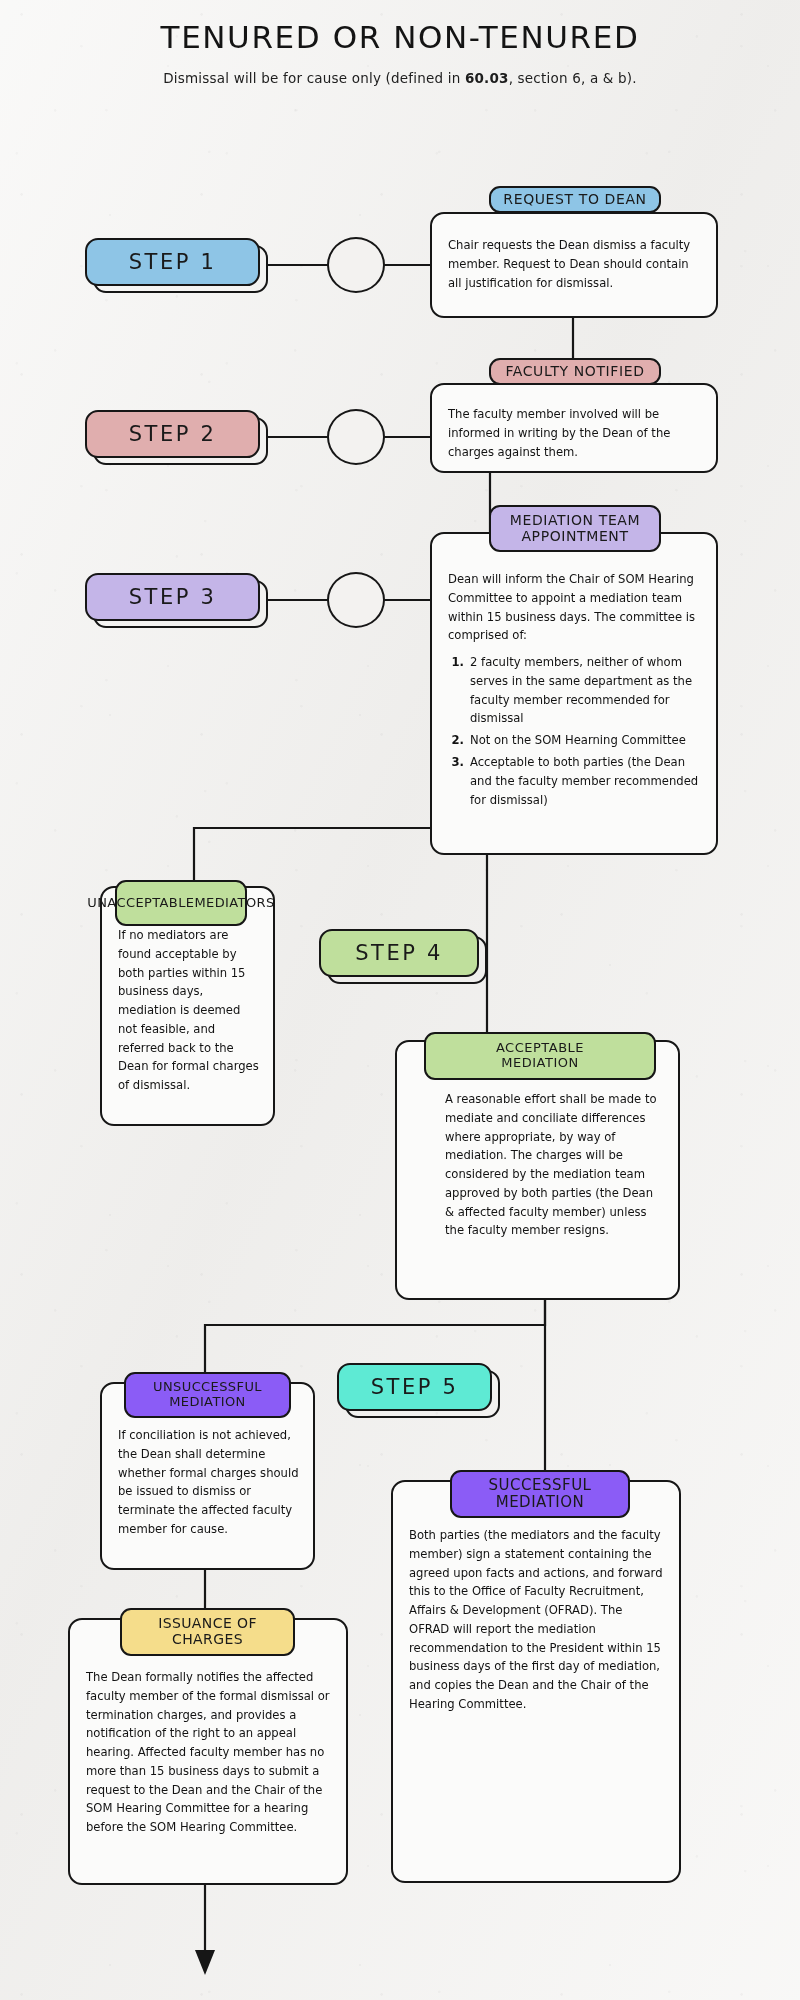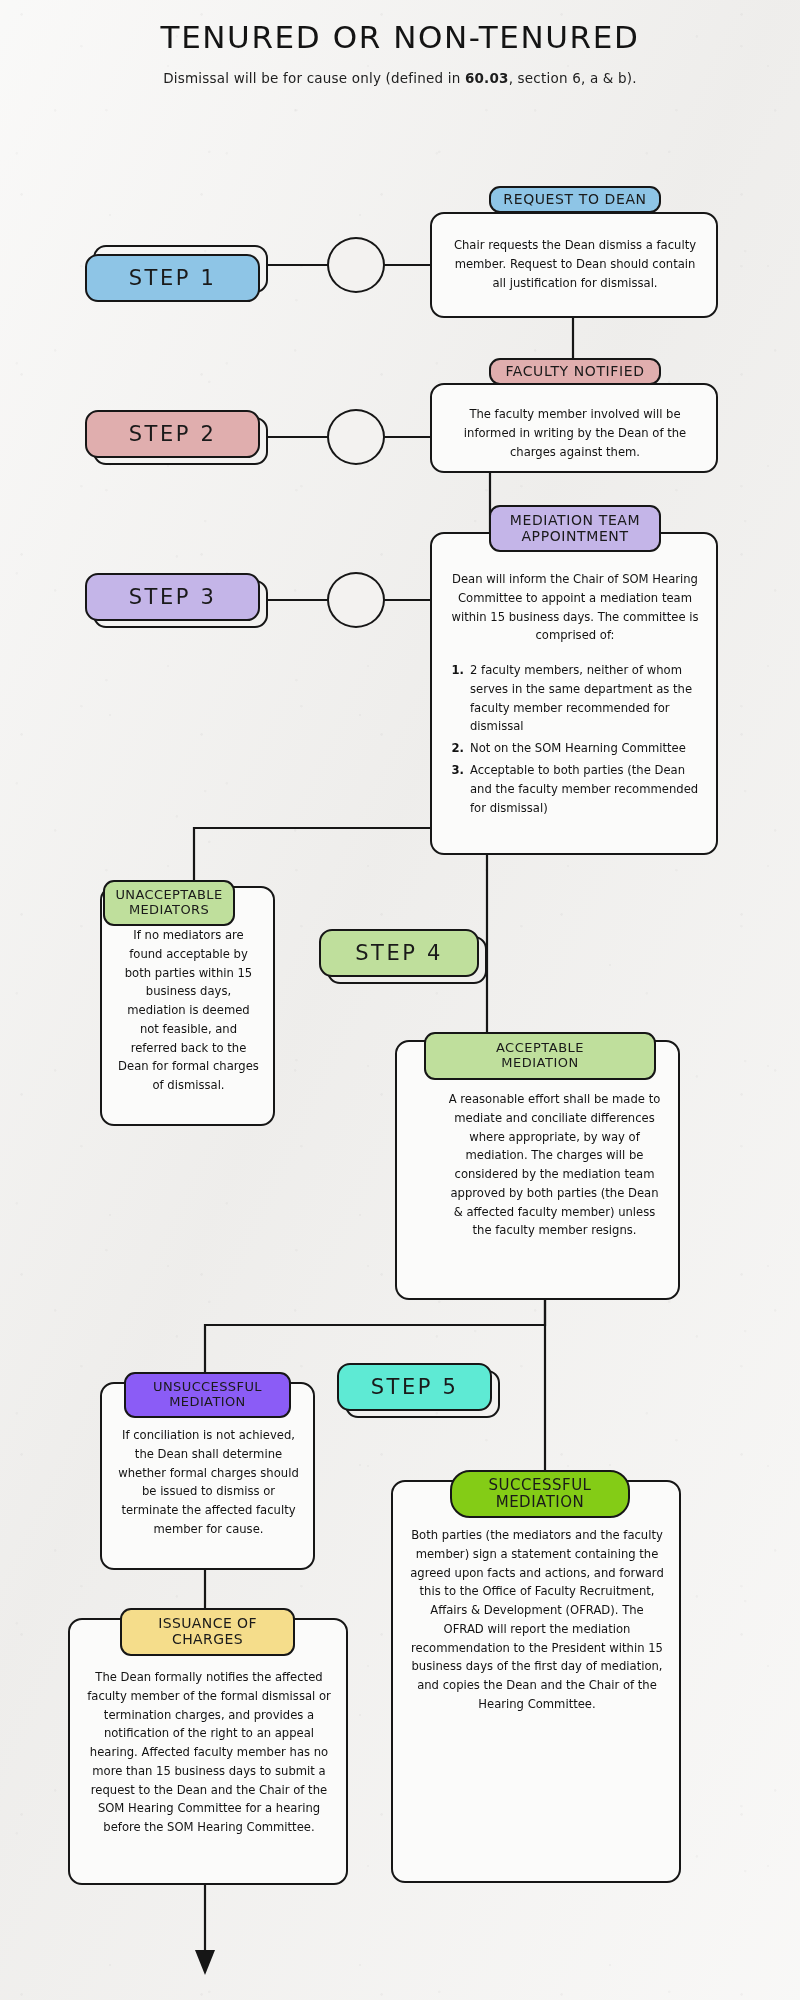--- a/index.html
+++ b/index.html
@@ -84,22 +84,22 @@
     position:absolute;
     border:2.2px solid #161616;
     border-radius:14px;
     background:#fbfbfa;
     z-index:3;
     padding:14px 14px 12px 16px;
     font-size:11.6px;
     line-height:1.62;
     color:#121212;
   }
-  .body-box p { margin:0;text-align:center; }
-  .body-box ol { margin:16px 0 0 0; padding-left:20px; }
+  .body-box p { margin:0; }
+  .body-box ol { margin:8px 0 0 0; padding-left:20px; }
   .body-box ol li { margin-bottom:3px; padding-left:2px; }
   .body-box ol li::marker { font-weight:700; }
 
   .circle-node {
     position:absolute;
     border:2.4px solid #161616;
     border-radius:50%;
     background:#f3f2f0;
     z-index:5;
   }
@@ -140,21 +140,21 @@
 </svg>
 
 <div id="header">
   <div id="title-sub">TENURED OR NON-TENURED</div>
   <div id="tagline">
     <span>Dismissal will be for cause only (defined in </span><b>60.03</b><span>, section 6, a &amp; b).</span>
   </div>
 </div>
 
 <div class="chip-shadow" style="left:93px; top:245px; width:175px; height:48px;"></div>
-<div class="step-chip" style="left:85px; top:238px; width:175px; height:48px; background:#8ec5e6;margin-top:16px;">
+<div class="step-chip" style="left:85px; top:238px; width:175px; height:48px; background:#8ec5e6;">
   <span>STEP 1</span>
 </div>
 <div class="circle-node" style="left:327px; top:237px; width:58px; height:56px;"></div>
 
 <div class="body-box" style="left:430px; top:212px; width:288px; height:106px; padding-top:22px;">
   <p>Chair requests the Dean dismiss a faculty member. Request to Dean should contain all justification for dismissal.</p>
 </div>
 <div class="pill" style="left:489px; top:186px; width:172px; height:27px; background:#8ec5e6; font-size:14px; letter-spacing:0.6px;">
   <span class="lbl">REQUEST TO DEAN</span>
 </div>
@@ -192,21 +192,21 @@
 </div>
 
 <div class="chip-shadow" style="left:327px; top:936px; width:160px; height:48px;"></div>
 <div class="step-chip" style="left:319px; top:929px; width:160px; height:48px; background:#bfdf9c;">
   <span>STEP 4</span>
 </div>
 
 <div class="body-box" style="left:100px; top:886px; width:175px; height:240px; padding-top:38px;">
   <p>If no mediators are found acceptable by both parties within 15 business days, mediation is deemed not feasible, and referred back to the Dean for formal charges of dismissal.</p>
 </div>
-<div class="pill" style="left:103px; top:880px; width:132px; height:46px; background:#bfdf9c; font-size:13px; letter-spacing:0.4px; flex-direction:column;">
+<div class="pill" style="left:115px; top:880px; width:132px; height:46px; background:#bfdf9c; font-size:13px; letter-spacing:0.4px; flex-direction:row;">
   <span>UNACCEPTABLE</span>
   <span>MEDIATORS</span>
 </div>
 
 <div class="body-box" style="left:395px; top:1040px; width:285px; height:260px; padding-top:48px;padding-left:48px;">
   <p>A reasonable effort shall be made to mediate and conciliate differences where appropriate, by way of mediation. The charges will be considered by the mediation team approved by both parties (the Dean &amp; affected faculty member) unless the faculty member resigns.</p>
 </div>
 <div class="pill" style="left:424px; top:1032px; width:232px; height:48px; background:#bfdf9c; font-size:13px; letter-spacing:0.5px; flex-direction:column;">
   <span>ACCEPTABLE</span>
   <span>MEDIATION</span>
@@ -221,21 +221,21 @@
   <p>If conciliation is not achieved, the Dean shall determine whether formal charges should be issued to dismiss or terminate the affected faculty member for cause.</p>
 </div>
 <div class="pill" style="left:124px; top:1372px; width:167px; height:46px; background:#8b5cf6; font-size:13px; letter-spacing:0.4px; flex-direction:column;">
   <span>UNSUCCESSFUL</span>
   <span>MEDIATION</span>
 </div>
 
 <div class="body-box" style="left:391px; top:1480px; width:290px; height:403px; padding-top:44px;">
   <p>Both parties (the mediators and the faculty member) sign a statement containing the agreed upon facts and actions, and forward this to the Office of Faculty Recruitment, Affairs &amp; Development (OFRAD). The OFRAD will report the mediation recommendation to the President within 15 business days of the first day of mediation, and copies the Dean and the Chair of the Hearing Committee.</p>
 </div>
-<div class="pill" style="left:450px; top:1470px; width:180px; height:48px; background:#84cc16; font-size:15px; letter-spacing:0.5px; flex-direction:column;border-radius:20px;">
+<div class="pill" style="left:450px; top:1470px; width:180px; height:48px; background:#8b5cf6; font-size:15px; letter-spacing:0.5px; flex-direction:column;">
   <span>SUCCESSFUL</span>
   <span>MEDIATION</span>
 </div>
 
 <div class="body-box" style="left:68px; top:1618px; width:280px; height:267px; padding-top:48px;">
   <p>The Dean formally notifies the affected faculty member of the formal dismissal or termination charges, and provides a notification of the right to an appeal hearing. Affected faculty member has no more than 15 business days to submit a request to the Dean and the Chair of the SOM Hearing Committee for a hearing before the SOM Hearing Committee.</p>
 </div>
 <div class="pill" style="left:120px; top:1608px; width:175px; height:48px; background:#f5dd8b; font-size:14px; letter-spacing:0.4px; flex-direction:column;">
   <span>ISSUANCE OF</span>
   <span>CHARGES</span>

